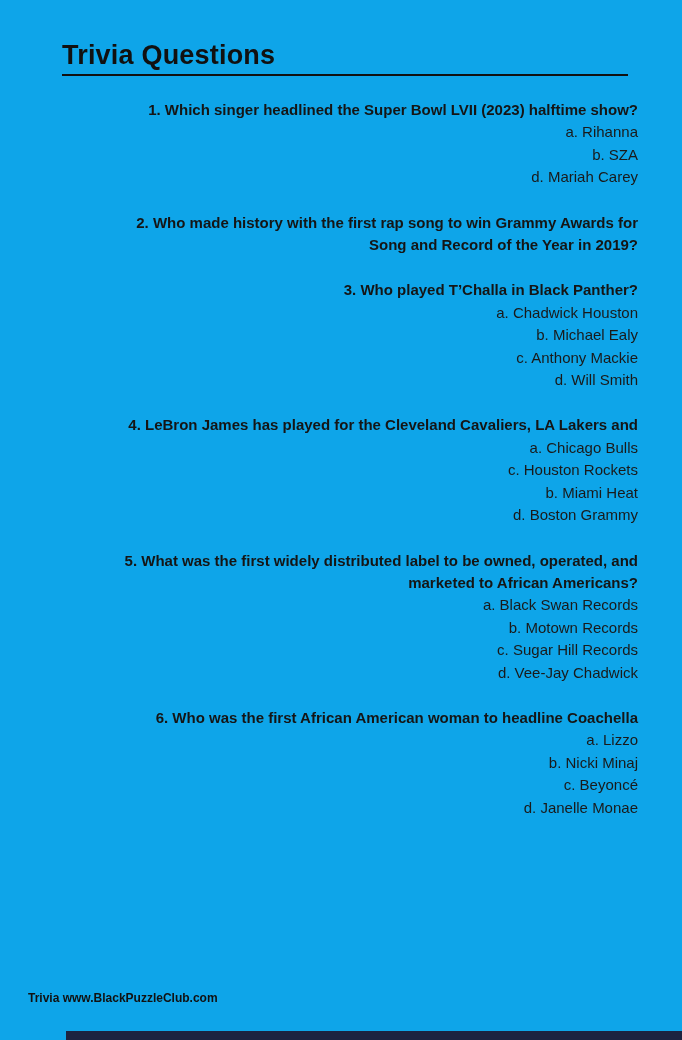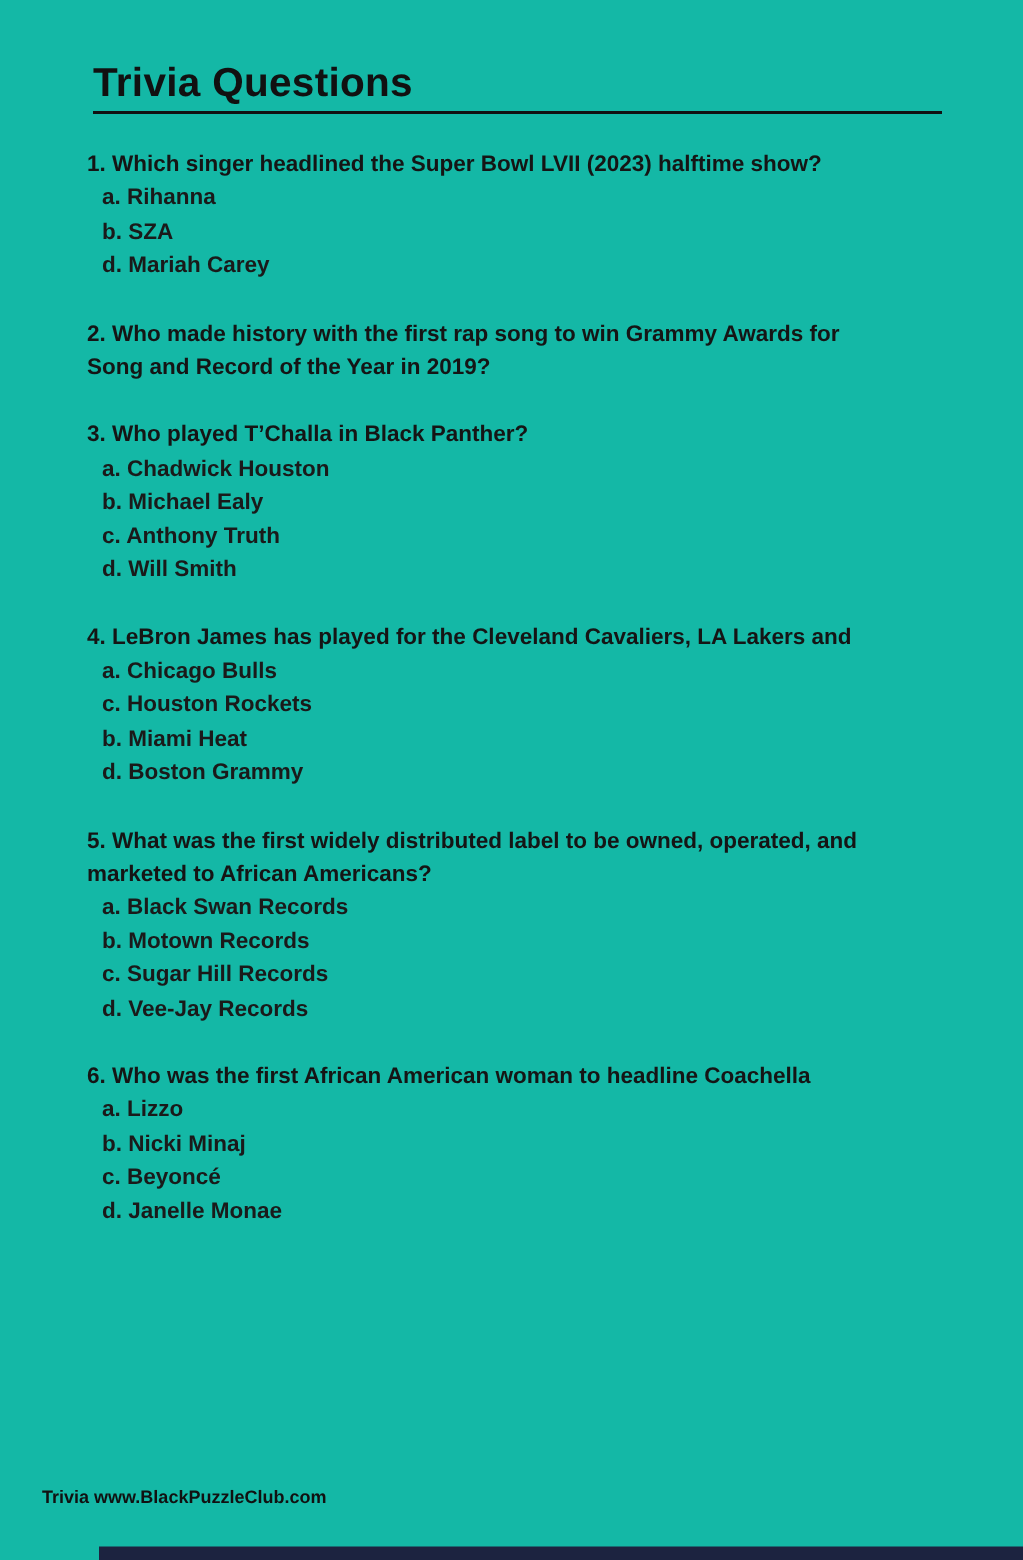--- a/index.html
+++ b/index.html
@@ -11,21 +11,21 @@
     height: 1040px;
     background: #ffffff;
     position: relative;
     overflow: hidden;
     font-family: "Liberation Sans", "DejaVu Sans", sans-serif;
     color: #151515;
   }
   .page {
     position: absolute;
     inset: 0;
-    background: #14b8a6;
+    background: #0ea5e9;
   }
   header.doc-header {
     position: absolute;
     left: 62px;
     top: 40px;
     width: 566px;
   }
   h1.title {
     margin: 0;
     font-size: 27px;
@@ -41,30 +41,31 @@
     background: #111111;
   }
   main.questions {
     position: absolute;
     left: 58px;
     top: 99px;
     width: 580px;
   }
   .question-block {
     margin-bottom: 23px;
+    text-align: right;
   }
   .q-line {
     font-weight: 700;
     font-size: 15px;
     line-height: 22.4px;
     white-space: nowrap;
     color: #151515;
   }
   .option {
-    font-weight: 700;
+    font-weight: 400;
     font-size: 15px;
     line-height: 22.4px;
     padding-left: 10px;
     white-space: nowrap;
     color: #1a1a1a;
   }
   .footer-note {
     position: absolute;
     left: 28px;
     top: 991px;
@@ -110,21 +111,21 @@
         </div>
   </section>
 
   <section class="question-block">
     <div class="q-text">
           <div class="q-line">3. Who played T’Challa in Black Panther?</div>
         </div>
     <div class="options">
           <div class="option">a. Chadwick Houston</div>
           <div class="option">b. Michael Ealy</div>
-          <div class="option">c. Anthony Truth</div>
+          <div class="option">c. Anthony Mackie</div>
           <div class="option">d. Will Smith</div>
         </div>
   </section>
 
   <section class="question-block">
     <div class="q-text">
           <div class="q-line">4. LeBron James has played for the Cleveland Cavaliers, LA Lakers and</div>
         </div>
     <div class="options">
           <div class="option">a. Chicago Bulls</div>
@@ -136,21 +137,21 @@
 
   <section class="question-block">
     <div class="q-text">
           <div class="q-line">5. What was the first widely distributed label to be owned, operated, and</div>
           <div class="q-line">marketed to African Americans?</div>
         </div>
     <div class="options">
           <div class="option">a. Black Swan Records</div>
           <div class="option">b. Motown Records</div>
           <div class="option">c. Sugar Hill Records</div>
-          <div class="option">d. Vee-Jay Records</div>
+          <div class="option">d. Vee-Jay Chadwick</div>
         </div>
   </section>
 
   <section class="question-block">
     <div class="q-text">
           <div class="q-line">6. Who was the first African American woman to headline Coachella</div>
         </div>
     <div class="options">
           <div class="option">a. Lizzo</div>
           <div class="option">b. Nicki Minaj</div>

